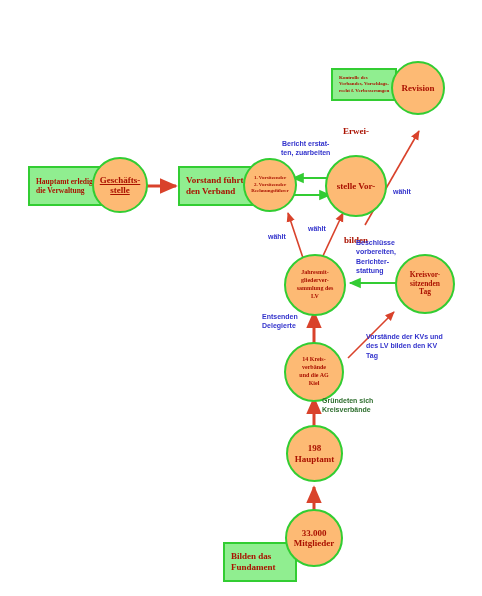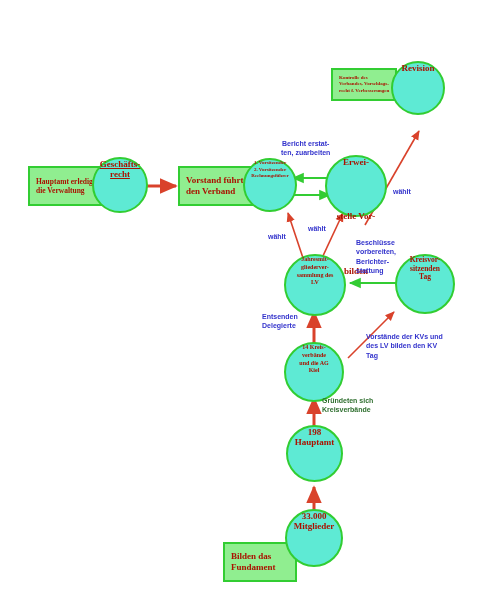--- a/index.html
+++ b/index.html
@@ -37,29 +37,30 @@
     font-weight: bold;
     display: flex;
     flex-direction: column;
     justify-content: center;
     padding: 3px 6px;
     line-height: 1.22;
     z-index: 2;
   }
   
   .circ {
-    background: #5eead4;
+    background: #fdba74;
     border: 2px solid #32cd32;
     border-radius: 50%;
     color: #aa1100;
     font-family: "Liberation Serif", serif;
     font-weight: bold;
     display: flex;
     flex-direction: column;
     align-items: center;
+    justify-content: center;
     text-align: center;
     line-height: 1.15;
     z-index: 3;
   }
   .circ .ln, .rect .ln { display: block; white-space: nowrap; }
   .tiny { font-size: 5px; line-height: 1.3; }
   .sm   { font-size: 6px; line-height: 1.3; }
   .md   { font-size: 7.5px; }
   .lg   { font-size: 9px; }
 
@@ -115,21 +116,21 @@
     <line x1="314" y1="516" x2="314" y2="487" stroke="#d9422b" stroke-width="3" marker-end="url(#ahR)"></line>
   </svg>
 
   <div class="node rect md" style="left:28px; top:166px; width:78px; height:40px;">
     <span class="ln">Hauptamt erledigt</span>
     <span class="ln">die Verwaltung</span>
   </div>
 
   <div class="node circ lg" style="left:92px; top:157px; width:56px; height:56px;text-decoration:underline;">
     <span class="ln">Geschäfts-</span>
-    <span class="ln">recht</span>
+    <span class="ln">stelle</span>
   </div>
 
   <div class="node rect lg" style="left:178px; top:166px; width:78px; height:40px;">
     <span class="ln">Vorstand führt</span>
     <span class="ln">den Verband</span>
   </div>
 
   <div class="node circ tiny" style="left:243px; top:158px; width:54px; height:54px;">
     <span class="ln">1. Vorsitzender</span>
     <span class="ln">2. Vorsitzender</span>

